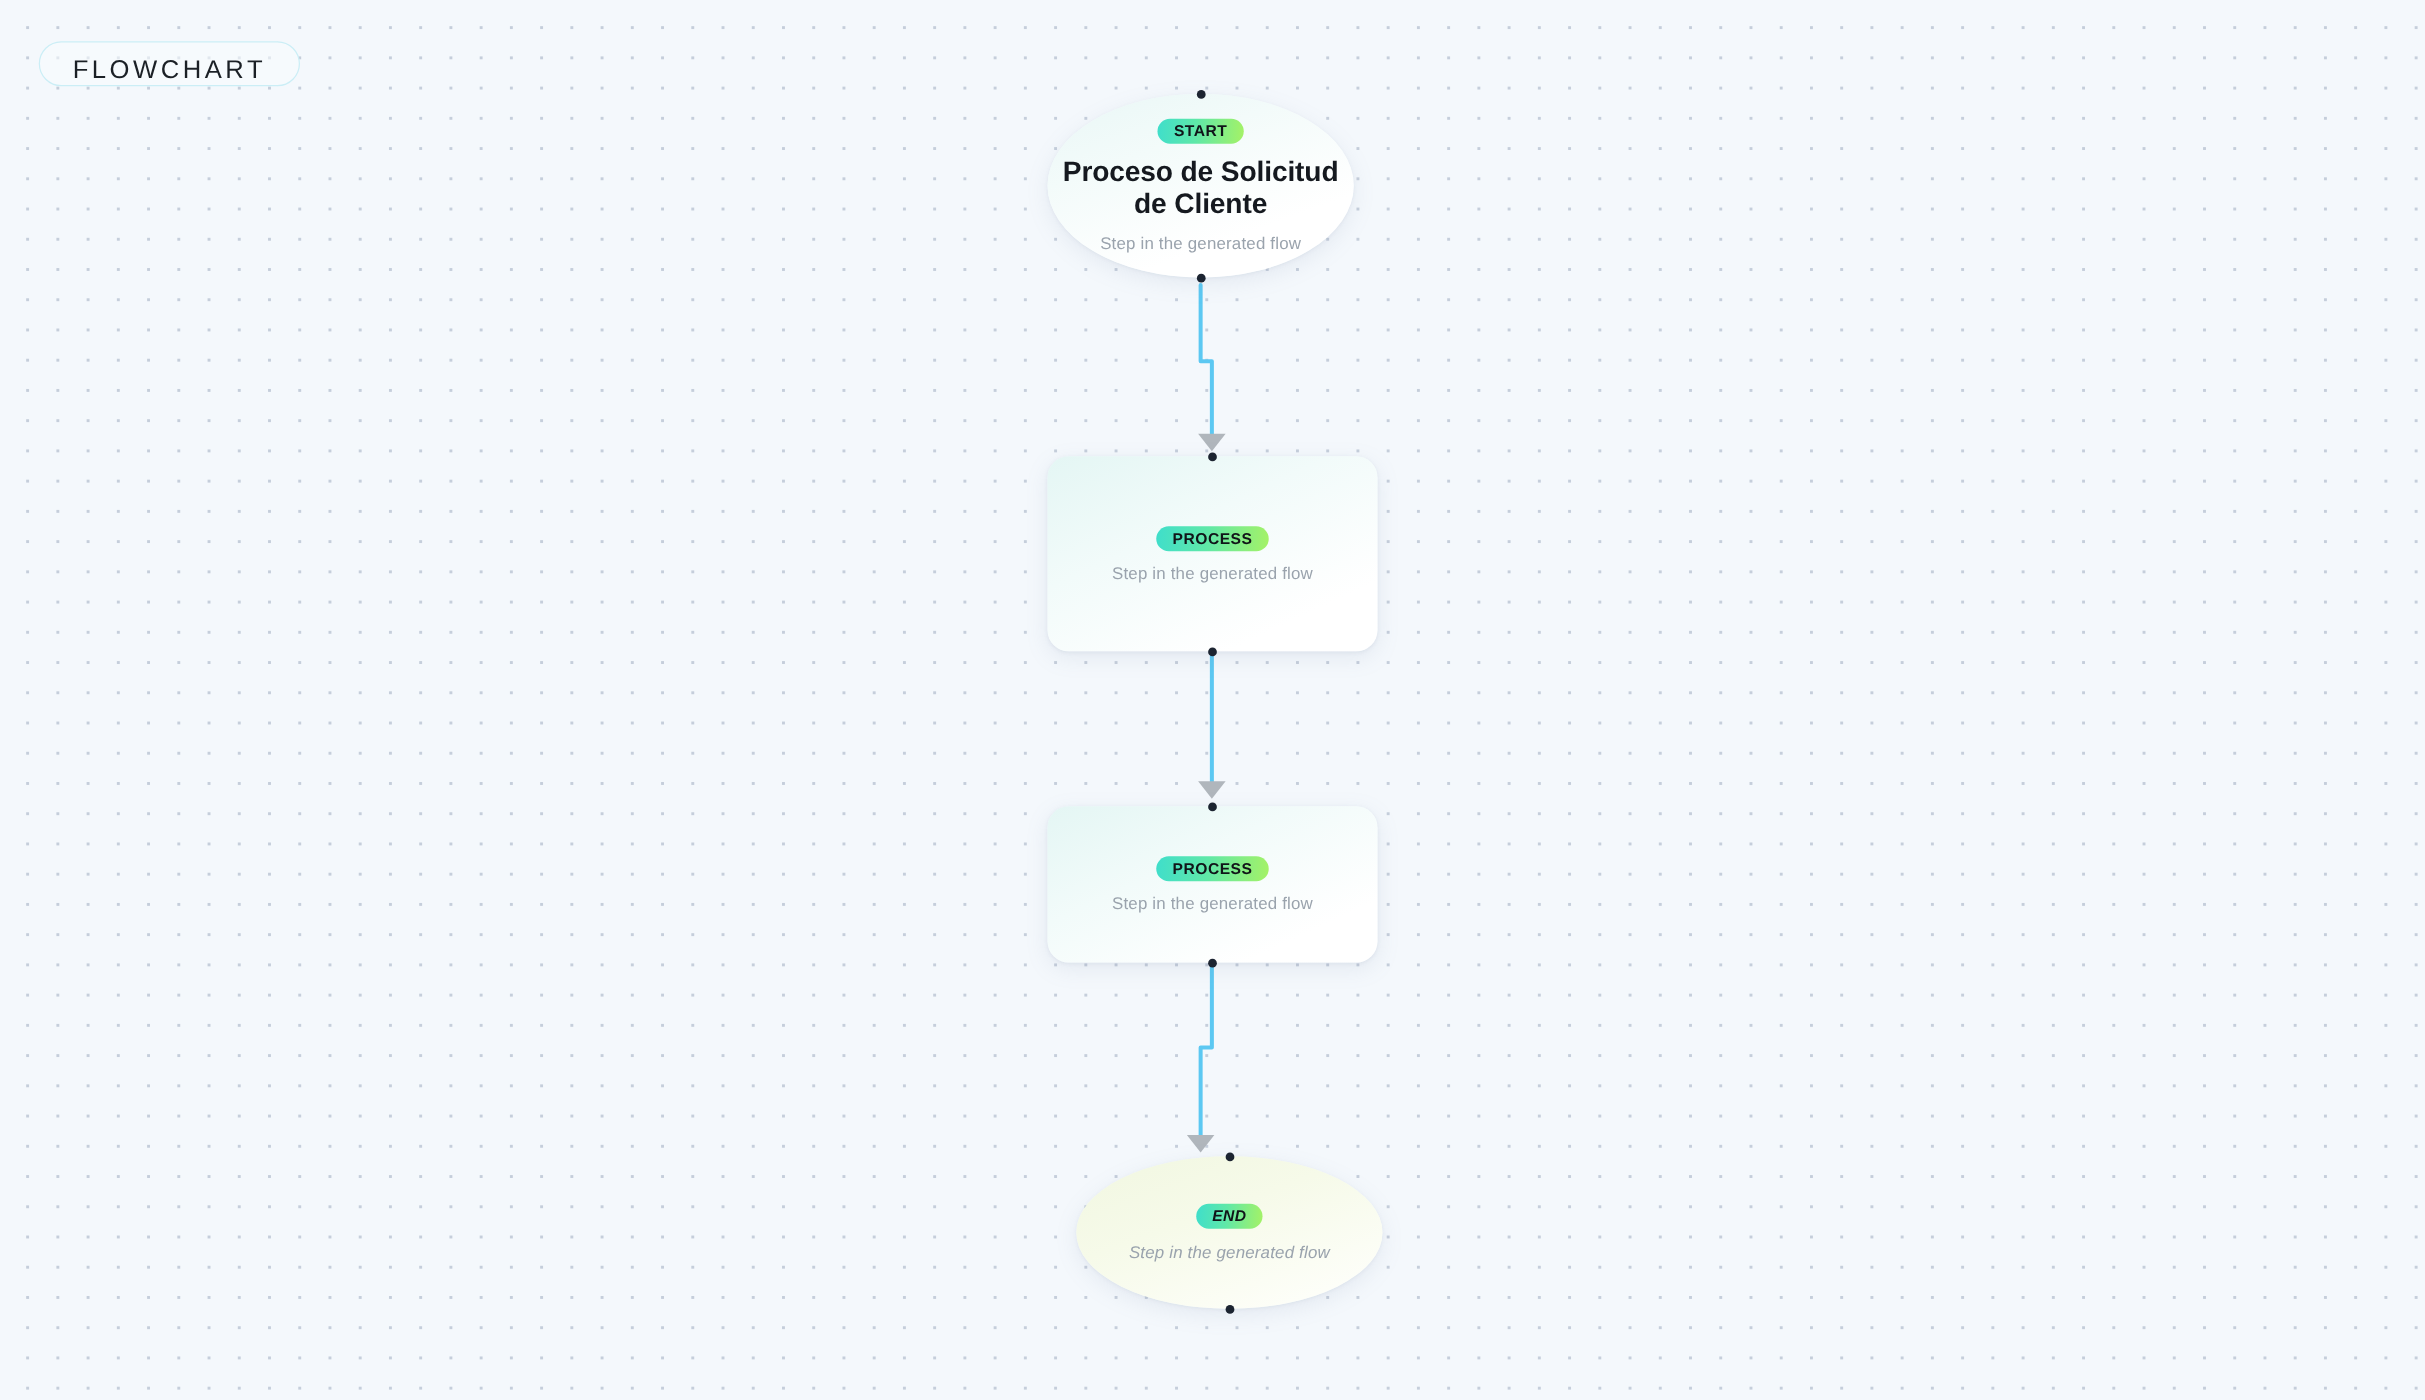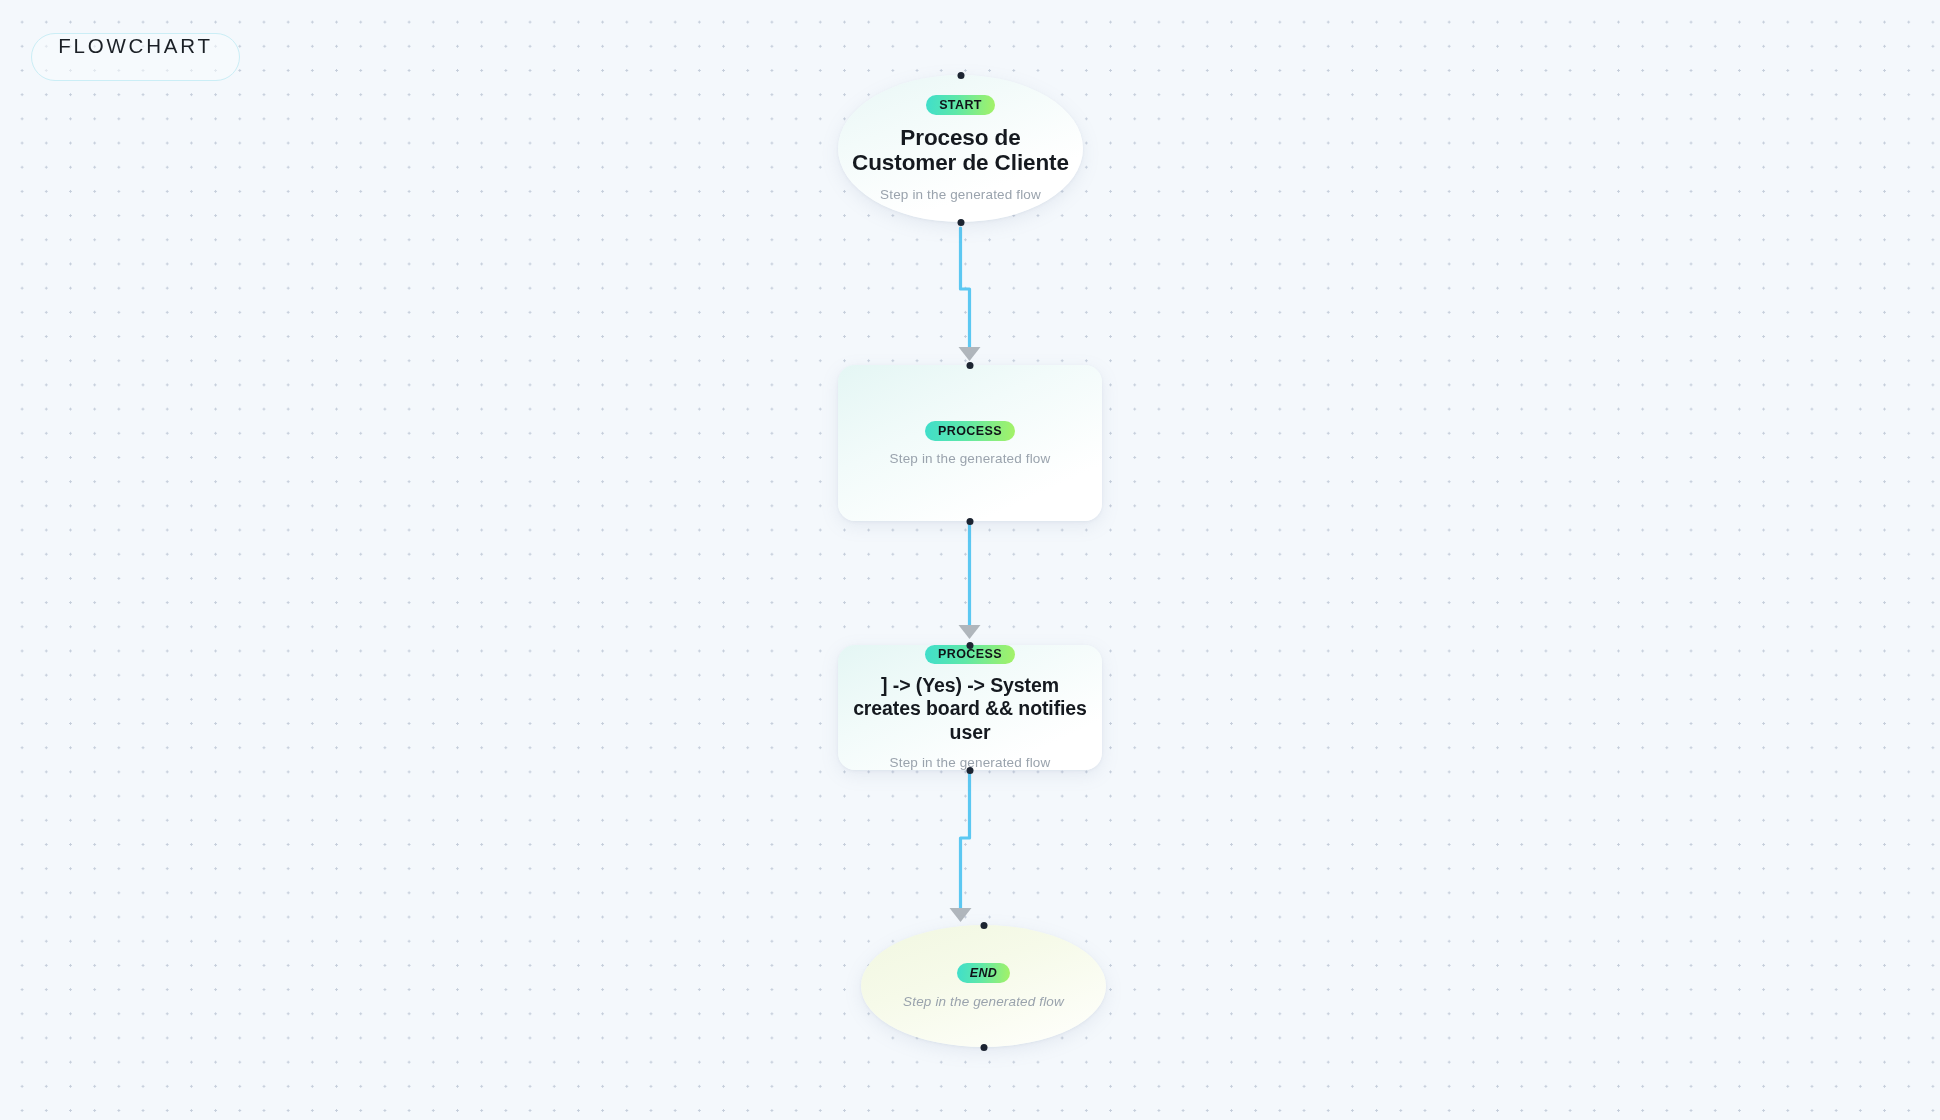--- a/index.html
+++ b/index.html
@@ -19,26 +19,26 @@
     background-position: 10px 10px;
     position: relative;
   }
 
   
   #flowchart-title-pill {
     position: absolute;
     left: 31px;
     top: 33px;
     width: 209px;
-    height: 48px;
+    height: 36px;
     border: 1.6px solid #cbeef6;
     border-radius: 25px;
     background: rgba(247, 251, 254, 0.55);
     display: flex;
-    align-items: flex-start;
+    align-items: flex-end;
     justify-content: center;
   }
   #flowchart-title-pill .title-text {
     font-size: 20.5px;
     letter-spacing: 2.8px;
     color: #1b2026;
     font-weight: 400;
   }
 
   
@@ -174,36 +174,35 @@
 
     <g>
       <path d="M 969.5 773 L 969.5 838 L 960.5 838 L 960.5 908" fill="none" stroke="#5cc8f2" stroke-width="3.2" stroke-linecap="round" stroke-linejoin="round"></path>
       <polygon points="949.5,908 971.5,908 960.5,922" fill="#b0b6bc"></polygon>
     </g>
   </svg>
 
   <div class="node terminal node-start" id="node-start">
     <span class="handle top"></span>
     <span class="badge">START</span>
-    <div class="node-title">Proceso de Customer de Cliente</div>
+    <div class="node-title">Proceso de Solicitud de Cliente</div>
     <div class="node-sub">Step in the generated flow</div>
     <span class="handle bottom"></span>
   </div>
 
   <div class="node process node-process" id="node-process-1">
     <span class="handle top"></span>
     <span class="badge">PROCESS</span>
     <div class="node-sub">Step in the generated flow</div>
     <span class="handle bottom"></span>
   </div>
 
   <div class="node process node-process" id="node-process-2">
     <span class="handle top"></span>
     <span class="badge">PROCESS</span>
-    <div class="node-title">] -&gt; (Yes) -&gt; System creates board &amp;&amp; notifies user</div>
     <div class="node-sub">Step in the generated flow</div>
     <span class="handle bottom"></span>
   </div>
 
   <div class="node terminal node-end" id="node-end">
     <span class="handle top"></span>
     <span class="badge">END</span>
     <div class="node-sub">Step in the generated flow</div>
     <span class="handle bottom"></span>
   </div>

